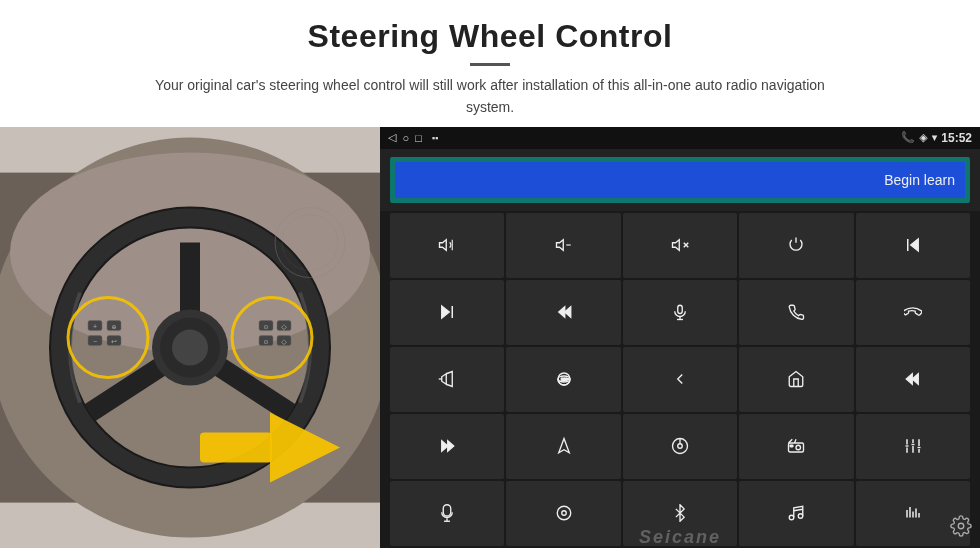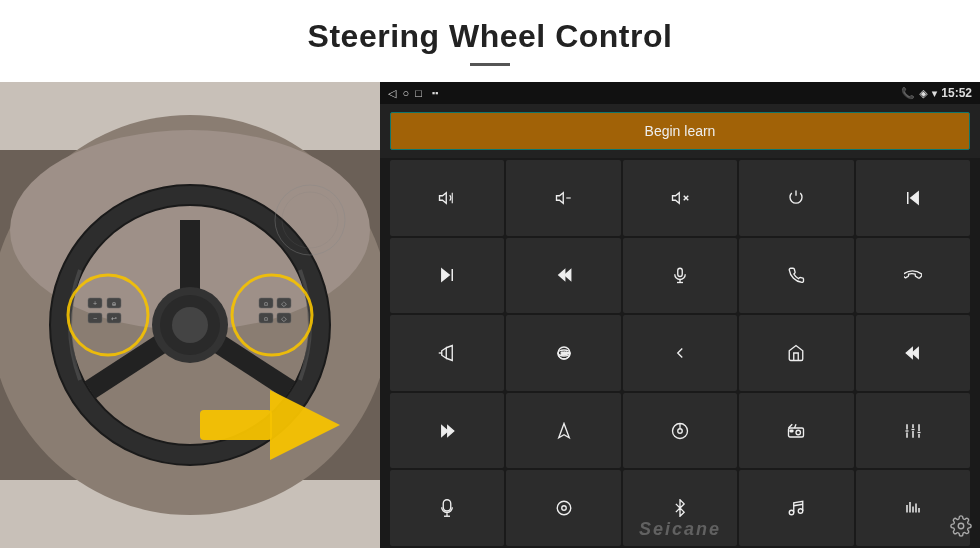--- a/index.html
+++ b/index.html
@@ -103,25 +103,25 @@
 
     
     .begin-learn-row {
       padding: 8px 10px;
       background: #222;
     }
 
     .begin-learn-btn {
       width: 100%;
       padding: 10px;
-      background: #a16207;
-      border: 1px solid #0f766e;
+      background: #1d4ed8;
+      border: 5px solid #0f766e;
       color: #eee;
       font-size: 14px;
-      text-align: center;
+      text-align: right;
       cursor: pointer;
       border-radius: 2px;
     }
 
     
     .button-grid {
       display: grid;
       grid-template-columns: repeat(5, 1fr);
       gap: 2px;
       padding: 2px 10px;
@@ -137,21 +137,21 @@
       justify-content: center;
       cursor: pointer;
       font-size: 16px;
       border-radius: 2px;
       min-height: 38px;
     }
 
     
     .watermark {
       position: absolute;
-      bottom: 8px;
+      bottom: 0;
       left: 50%;
       transform: translateX(-50%);
       color: rgba(150,150,150,0.5);
       font-size: 18px;
       font-style: italic;
       font-weight: bold;
       letter-spacing: 2px;
       pointer-events: none;
     }
 
@@ -175,20 +175,21 @@
     }
   </style>
 </head>
 <body>
 
 <div class="page-wrapper">
 
   <div class="header-section">
     <h1 class="main-title">Steering Wheel Control</h1>
     <div class="title-divider"></div>
+    <p class="subtitle">Your original car's steering wheel control will still work after installation of this all-in-one auto radio navigation system.</p>
   </div>
 
   <div class="content-row">
 
     <div class="steering-image">
       <svg class="steering-canvas" viewBox="0 0 380 330" xmlns="http://www.w3.org/2000/svg">
 
         <rect width="380" height="330" fill="#6b6057"></rect>
 
         <ellipse cx="190" cy="165" rx="200" ry="200" fill="#8a7d72"></ellipse>

